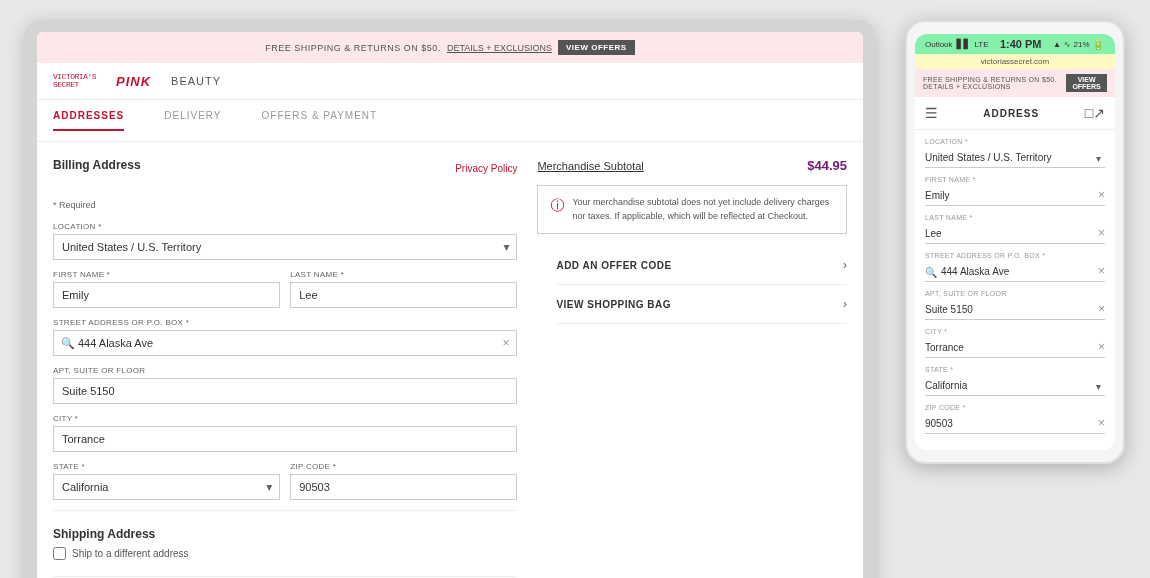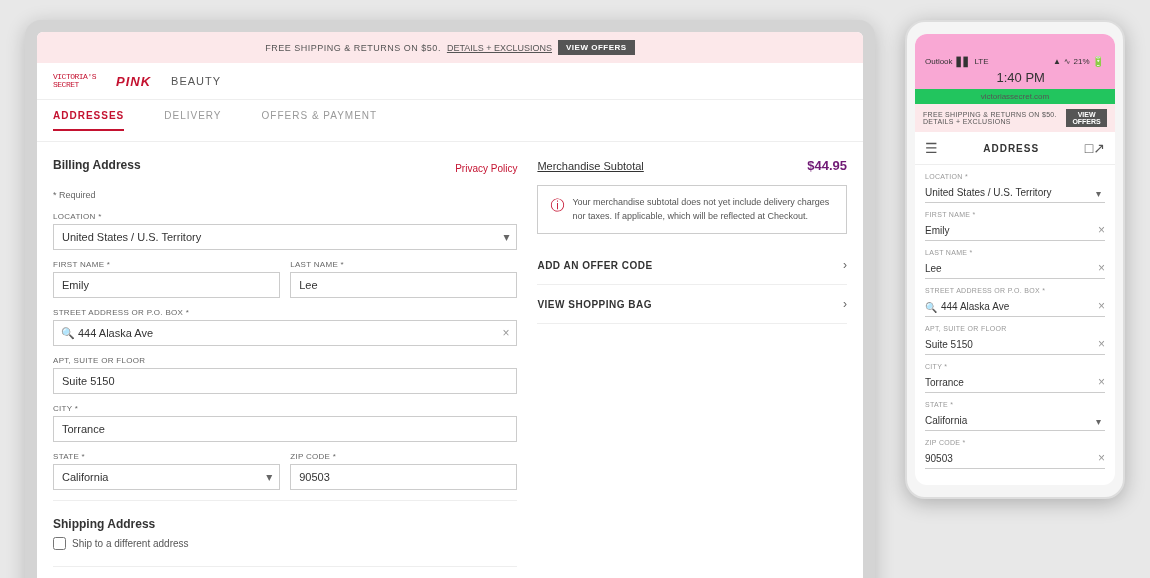--- a/index.html
+++ b/index.html
@@ -306,20 +306,21 @@
       line-height: 1.5;
     }
 
     .offer-row, .bag-row {
       display: flex;
       justify-content: space-between;
       align-items: center;
       padding: 12px 0;
       border-bottom: 1px solid #eee;
       cursor: pointer;
+      margin-left: 19px;
     }
 
     .offer-label {
       font-size: 10px;
       color: #333;
       text-transform: uppercase;
       letter-spacing: 0.5px;
       font-weight: bold;
     }
 
@@ -339,21 +340,21 @@
       flex-shrink: 0;
     }
 
     .phone-screen {
       background: #fff;
       border-radius: 12px;
       overflow: hidden;
     }
 
     .phone-status-bar {
-      background: #f9a8d4;
+      background: #86efac;
       display: flex;
       justify-content: space-between;
       align-items: center;
       padding: 4px 10px;
       font-size: 8px;
       color: #333;
     }
 
     .phone-status-left {
       display: flex;
@@ -362,21 +363,21 @@
     }
 
     .phone-status-right {
       display: flex;
       align-items: center;
       gap: 3px;
       font-size: 8px;
     }
 
     .phone-url-bar {
-      background: #22c55e;
+      background: #fef9c3;
       text-align: center;
       padding: 3px;
       font-size: 8px;
       color: #555;
     }
 
     .phone-banner {
       background: #fce8ea;
       display: flex;
       justify-content: space-between;
@@ -537,21 +538,21 @@
           <span>DELIVERY</span>
         </div>
         <div class="step">
           <span>OFFERS &amp; PAYMENT</span>
         </div>
       </div>
 
       <div class="main-content">
 
         <div class="form-section">
-          <div style="display:flex; justify-content:space-between; align-items:center; margin-bottom:12px;">
+          <div style="display:flex; justify-content:space-between; align-items:center; margin-bottom:22px;">
             <div class="section-title">Billing Address</div>
             <a class="privacy-link">Privacy Policy</a>
           </div>
           <div class="required-note">* Required</div>
 
           <div class="form-group">
             <label class="form-label">LOCATION *</label>
             <div class="select-wrapper">
               <select class="form-select">
                 <option>United States / U.S. Territory</option>
@@ -645,21 +646,21 @@
 
   <div class="phone">
     <div class="phone-screen">
 
       <div class="phone-status-bar">
         <div class="phone-status-left">
           <span>Outlook</span>
           <span style="font-size:9px;">▋▋</span>
           <span>LTE</span>
         </div>
-        <div style="font-size:13px; font-weight:normal;margin-top:32px;">1:40 PM</div>
+        <div style="font-size:11px; font-weight:bold;">1:40 PM</div>
         <div class="phone-status-right">
           <span>▲</span>
           <span>∿</span>
           <span>21%</span>
           <span style="font-size:10px;">🔋</span>
         </div>
       </div>
 
       <div class="phone-url-bar">
         <span>victoriassecret.com</span>

